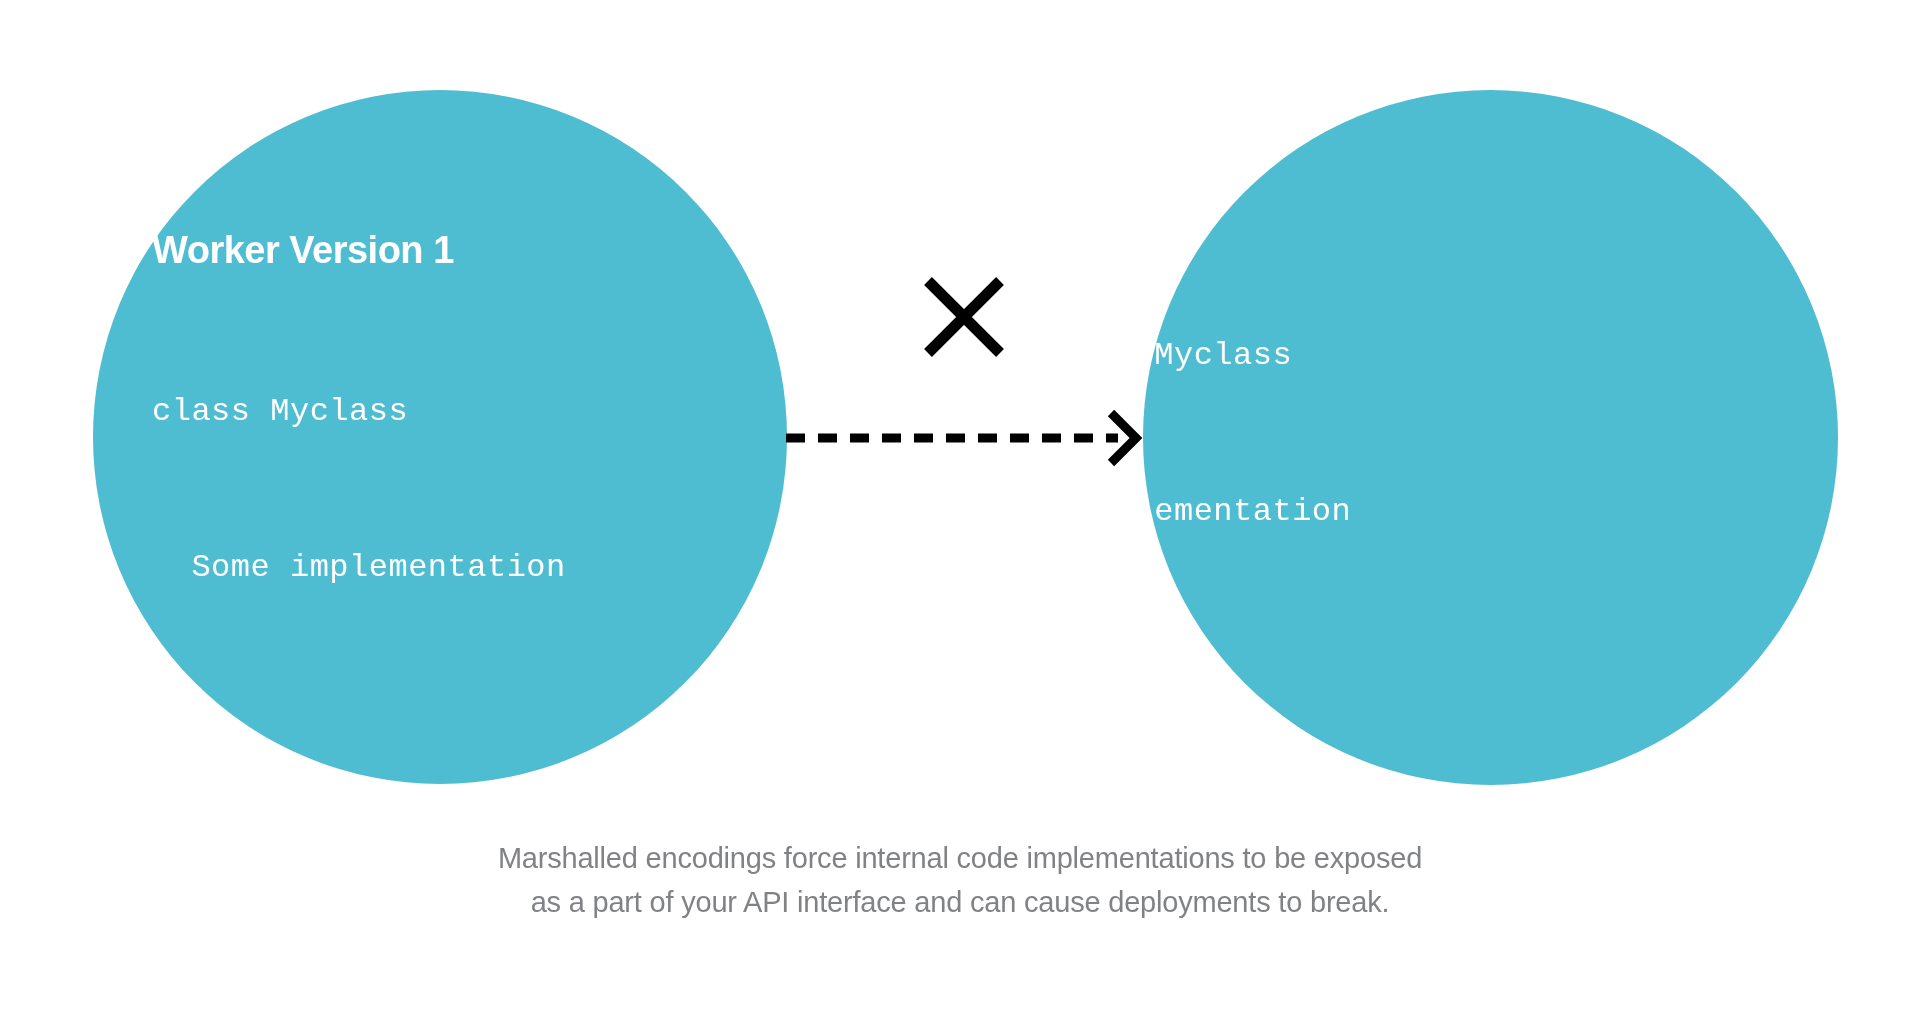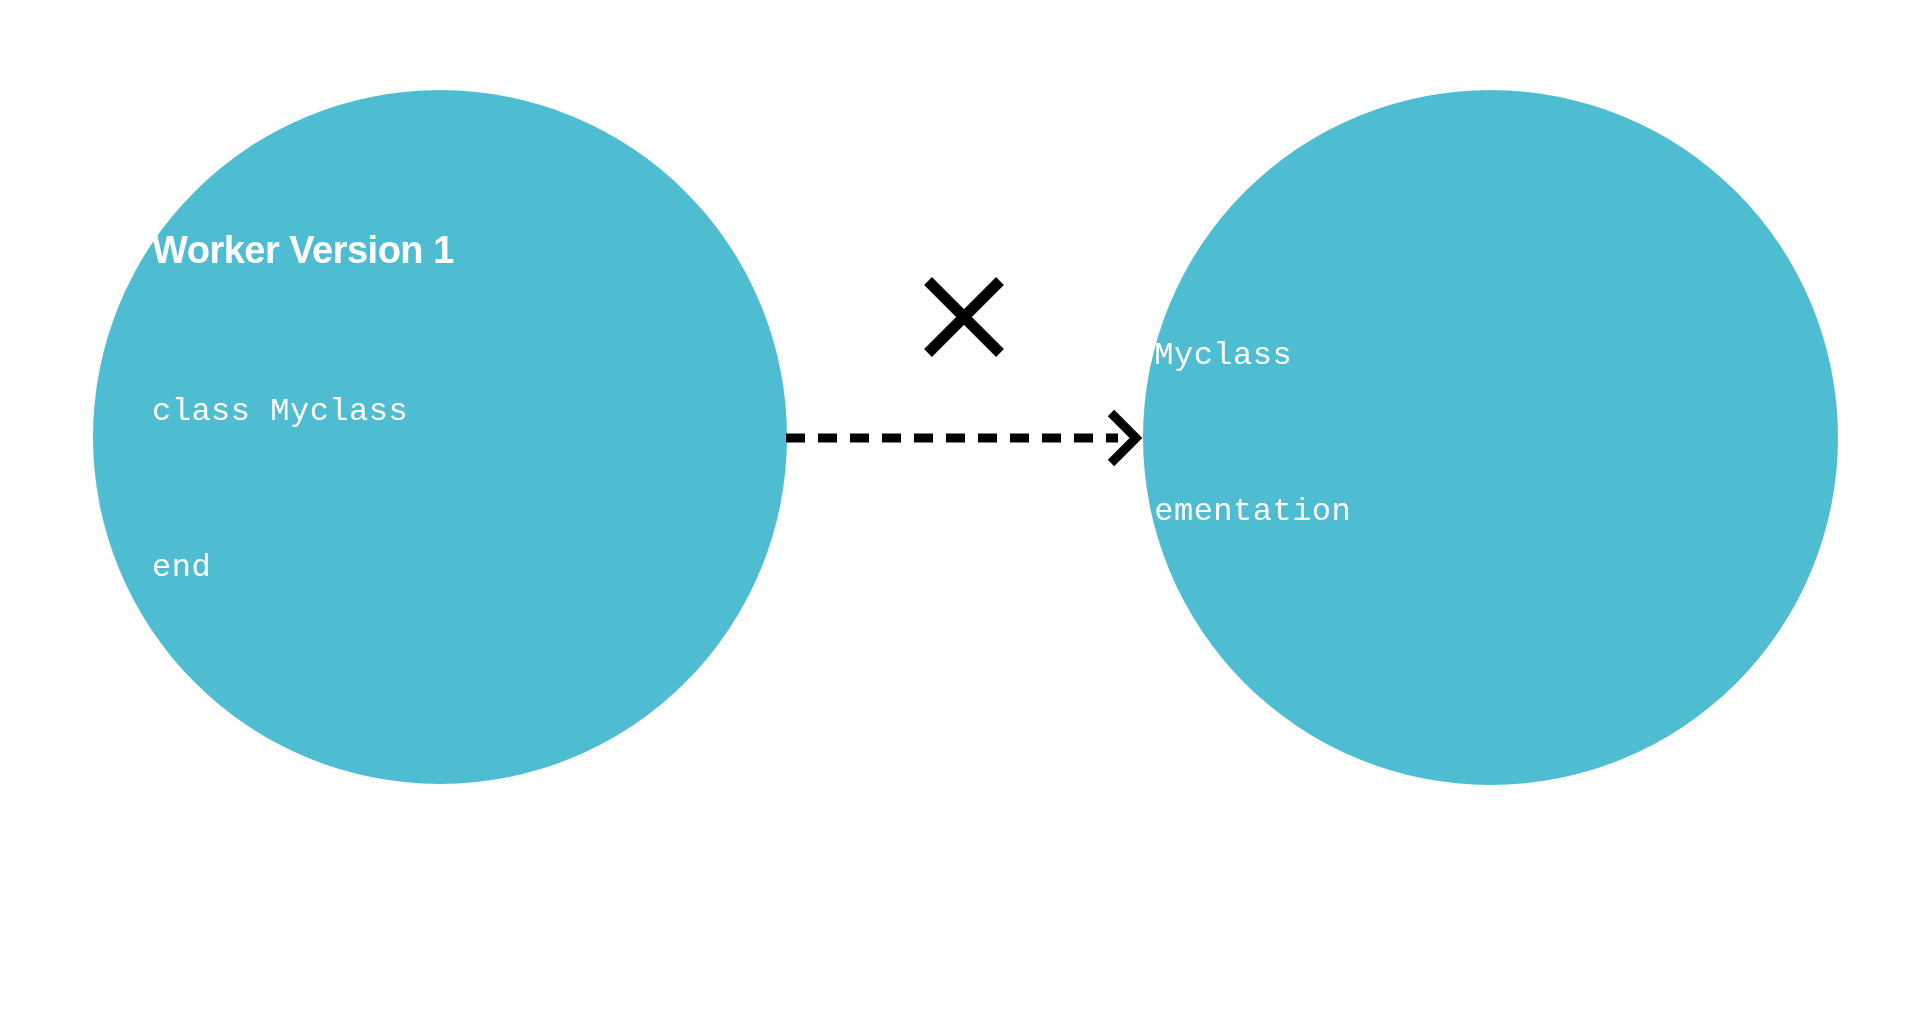--- a/index.html
+++ b/index.html
@@ -110,20 +110,21 @@
 </head>
 <body style="background: rgb(255, 255, 255);">
 
 <div class="canvas">
 
   <div class="circle" id="circle-left" style="background: rgb(79, 189, 209);"></div>
   <div class="node-text" id="node-left-text">
     <div class="node-title" style="color: rgb(255, 255, 255);">Worker Version 1</div>
     <div class="code-block" style="color: rgb(255, 255, 255);">
       <span class="code-line">class Myclass</span>
+      <span class="code-line">  Some implementation</span>
       <span class="code-line">end</span>
     </div>
   </div>
 
   <div class="circle" id="circle-right" style="background: rgb(79, 189, 209);"></div>
   <div class="node-text" id="node-right-text">
     <div class="code-block" style="color: rgb(255, 255, 255);">
       <span class="code-line">class Myclass</span>
       <span class="code-line">  implementation</span>
       <span class="code-line">end</span>
@@ -137,14 +138,18 @@
     </svg>
   </div>
 
   <div id="flow-arrow">
     <svg width="360" height="62" viewBox="0 0 360 62" xmlns="http://www.w3.org/2000/svg">
       <line x1="2" y1="30" x2="334" y2="30" stroke="#000000" stroke-width="9" stroke-dasharray="19 13" stroke-linecap="butt"></line>
       <polyline points="327,5 352,30 327,55" fill="none" stroke="#000000" stroke-width="9" stroke-linejoin="miter" stroke-linecap="butt"></polyline>
     </svg>
   </div>
 
+  <div id="caption" style="color: rgb(128, 130, 133);">
+    <span class="cap-line">Marshalled encodings force internal code implementations to be exposed</span>
+    <span class="cap-line">as a part of your API interface and can cause deployments to break.</span>
+  </div>
 
 </div>
 
 </body></html>

